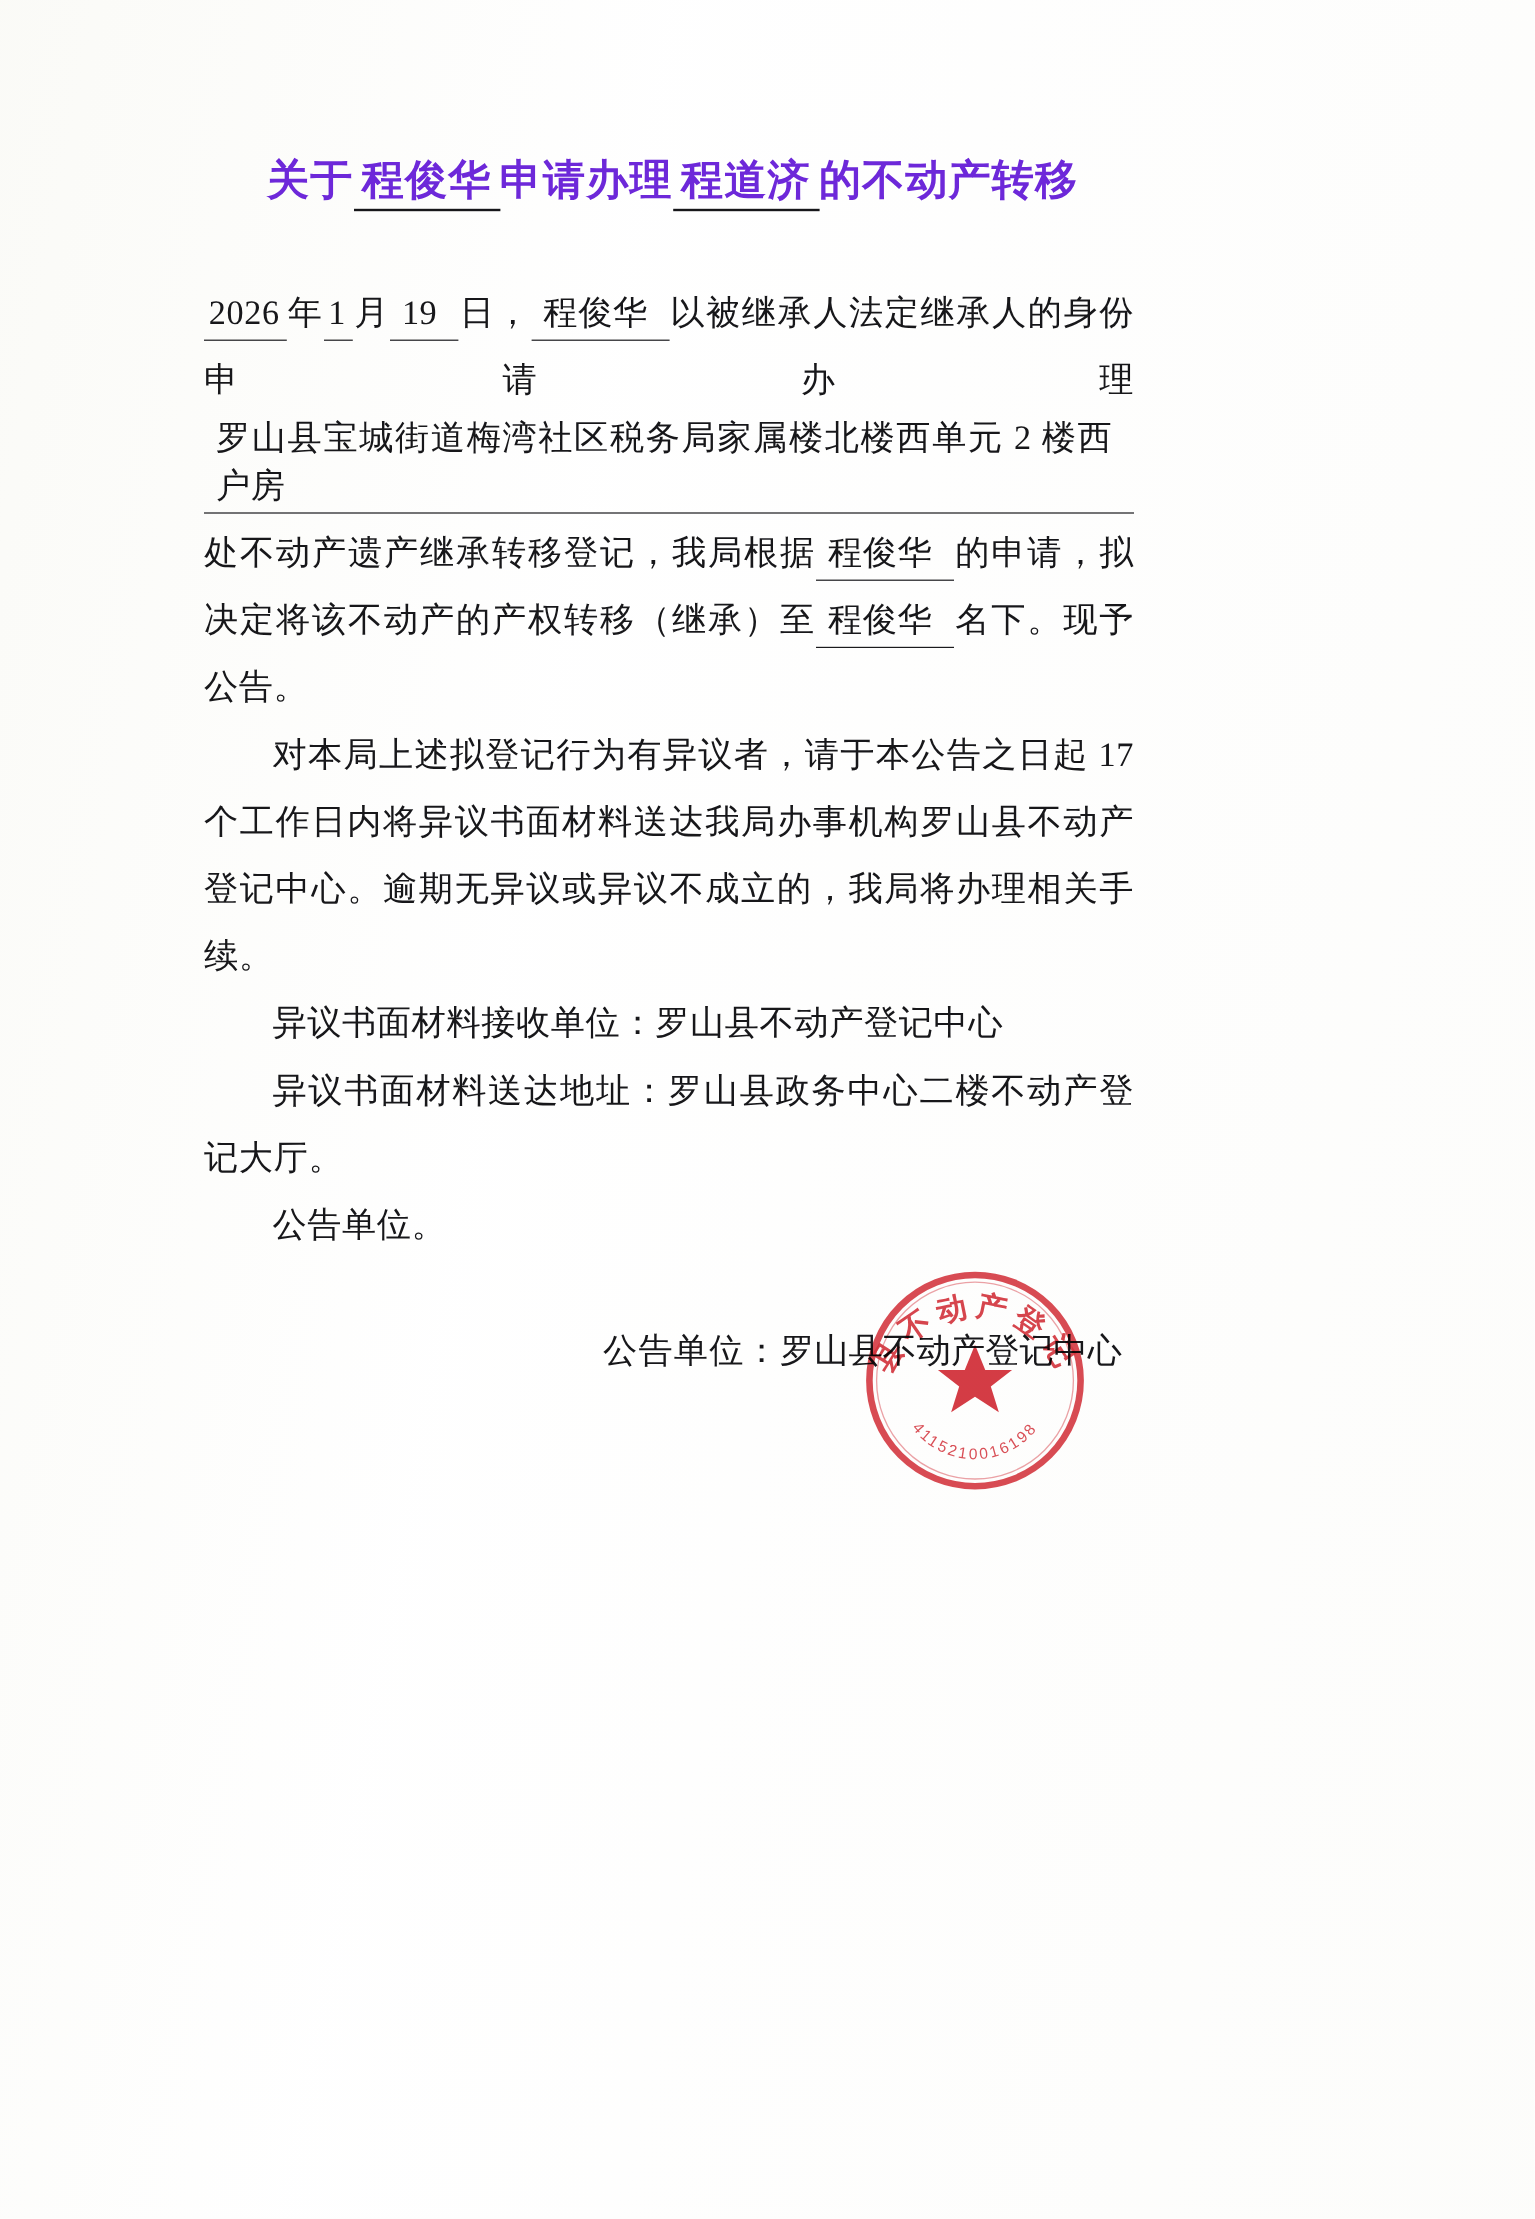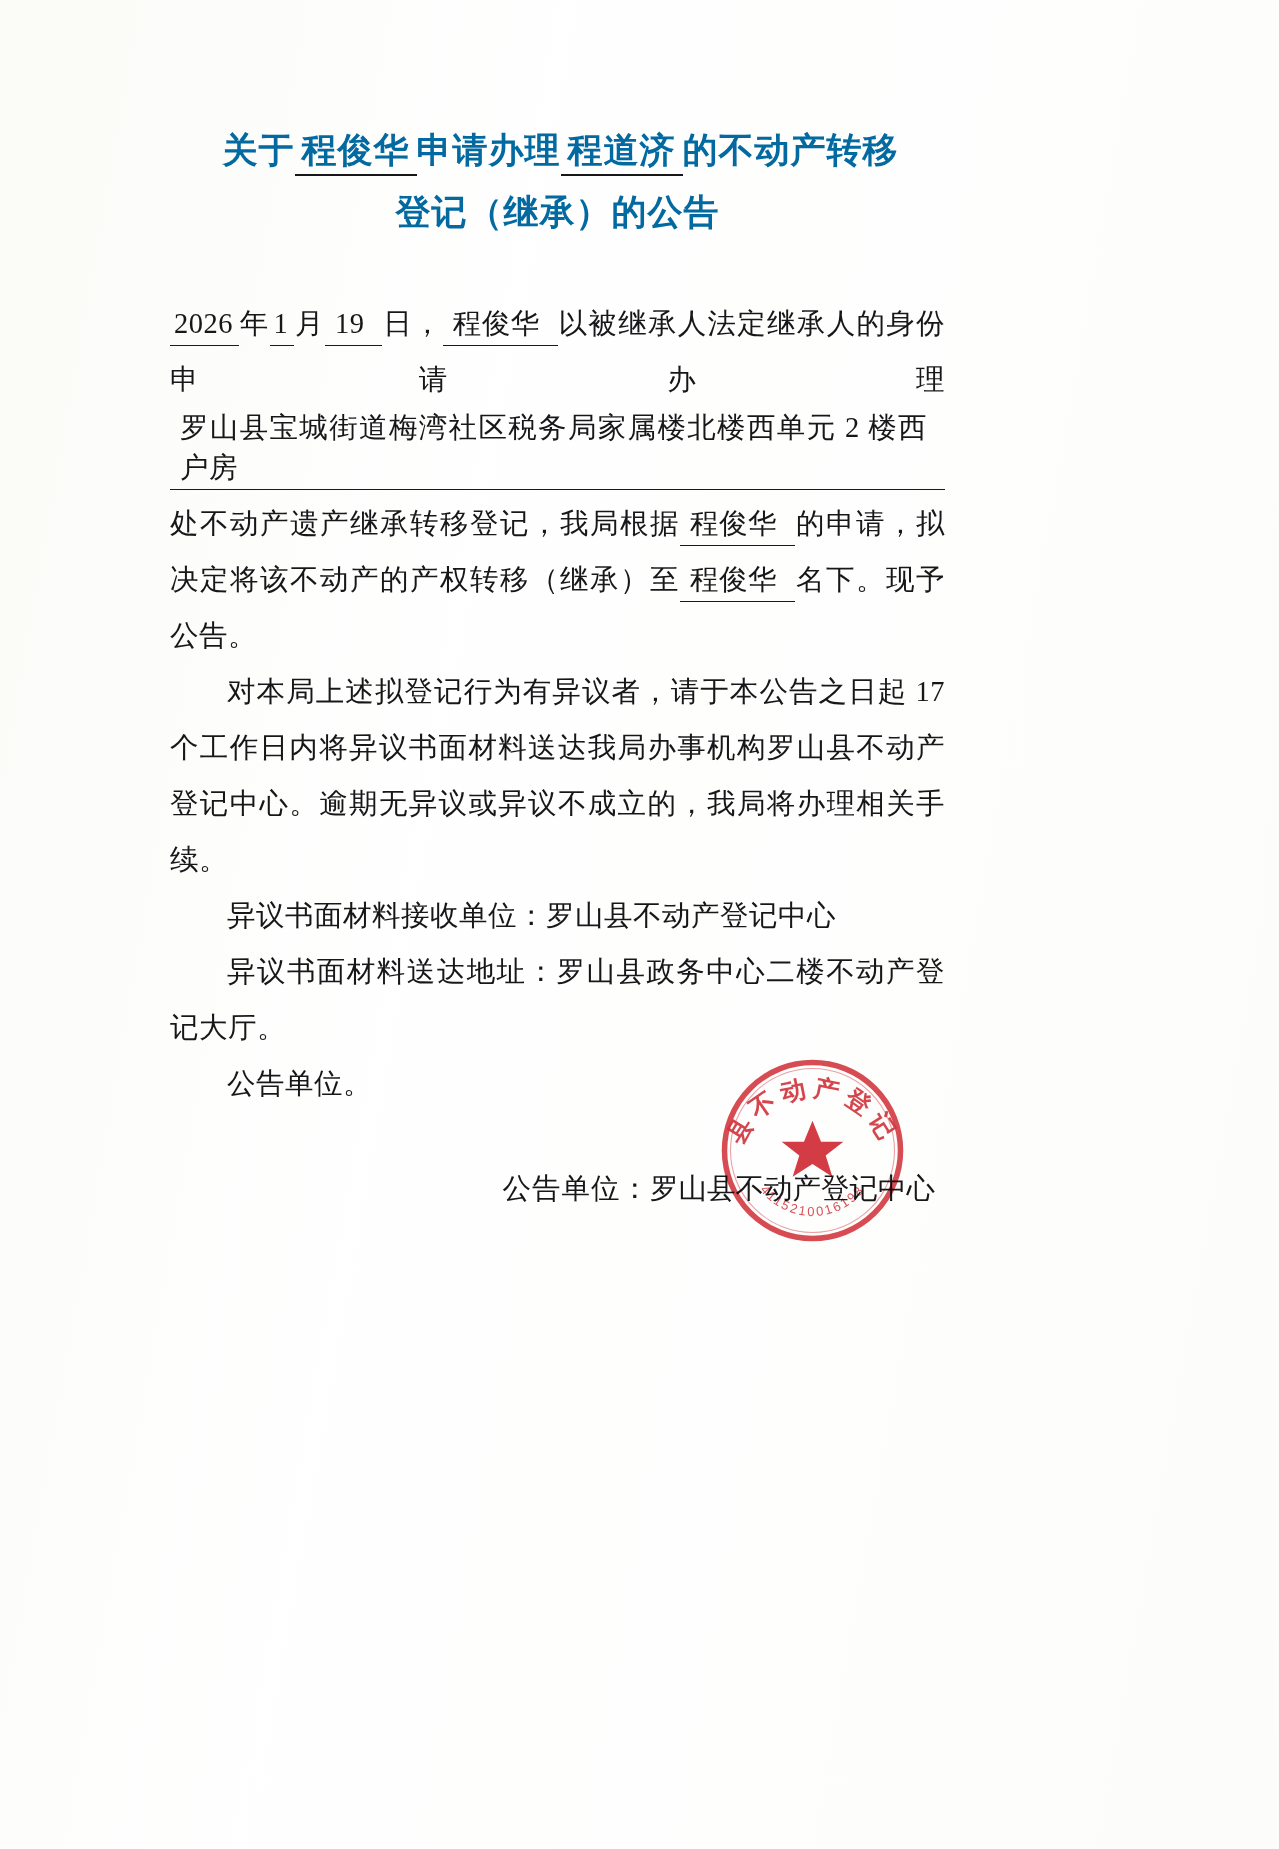--- a/index.html
+++ b/index.html
@@ -31,21 +31,21 @@
     width: 775px;
   }
 
   
   .title-block {
     text-align: center;
     font-size: 35px;
     font-weight: 700;
     letter-spacing: 1px;
     line-height: 62px;
-    color: #0369a1;
+    color: #6d28d9;
   }
   .title-line { white-space: nowrap; }
   .title-line.l1 { margin-left: 6px; }
   .blank-u {
     border-bottom: 2px solid #17171a;
     padding: 0 7px 1px 7px;
     display: inline-block;
     line-height: 44px;
   }
 
@@ -100,21 +100,20 @@
 </head>
 <body>
 
 <div id="page">
   <div id="paper-tint"></div>
 
   <div id="doc">
 
     <div class="title-block">
       <div class="title-line l1"><span>关于</span><span class="blank-u">程俊华</span><span>申请办理</span><span class="blank-u">程道济</span><span>的不动产转移</span></div>
-      <div class="title-line">登记（继承）的公告</div>
     </div>
 
     <div class="body-block">
 
       <p class="para"><span class="fill date">2026</span><span>年</span><span class="fill date">1</span><span>月</span><span class="fill num">19</span><span>日，</span><span class="fill wide">程俊华</span><span>以被继承人法定继承人的身份申请办理</span><span class="fill wide">罗山县宝城街道梅湾社区税务局家属楼北楼西单元 2 楼西户房</span><span>处不动产遗产继承转移登记，我局根据</span><span class="fill wide">程俊华</span><span>的申请，拟决定将该不动产的产权转移（继承）至</span><span class="fill wide">程俊华</span><span>名下。现予公告。</span></p>
 
       <p class="para indent">对本局上述拟登记行为有异议者，请于本公告之日起 17 个工作日内将异议书面材料送达我局办事机构罗山县不动产登记中心。逾期无异议或异议不成立的，我局将办理相关手续。</p>
 
       <p class="para indent">异议书面材料接收单位：罗山县不动产登记中心</p>
 

